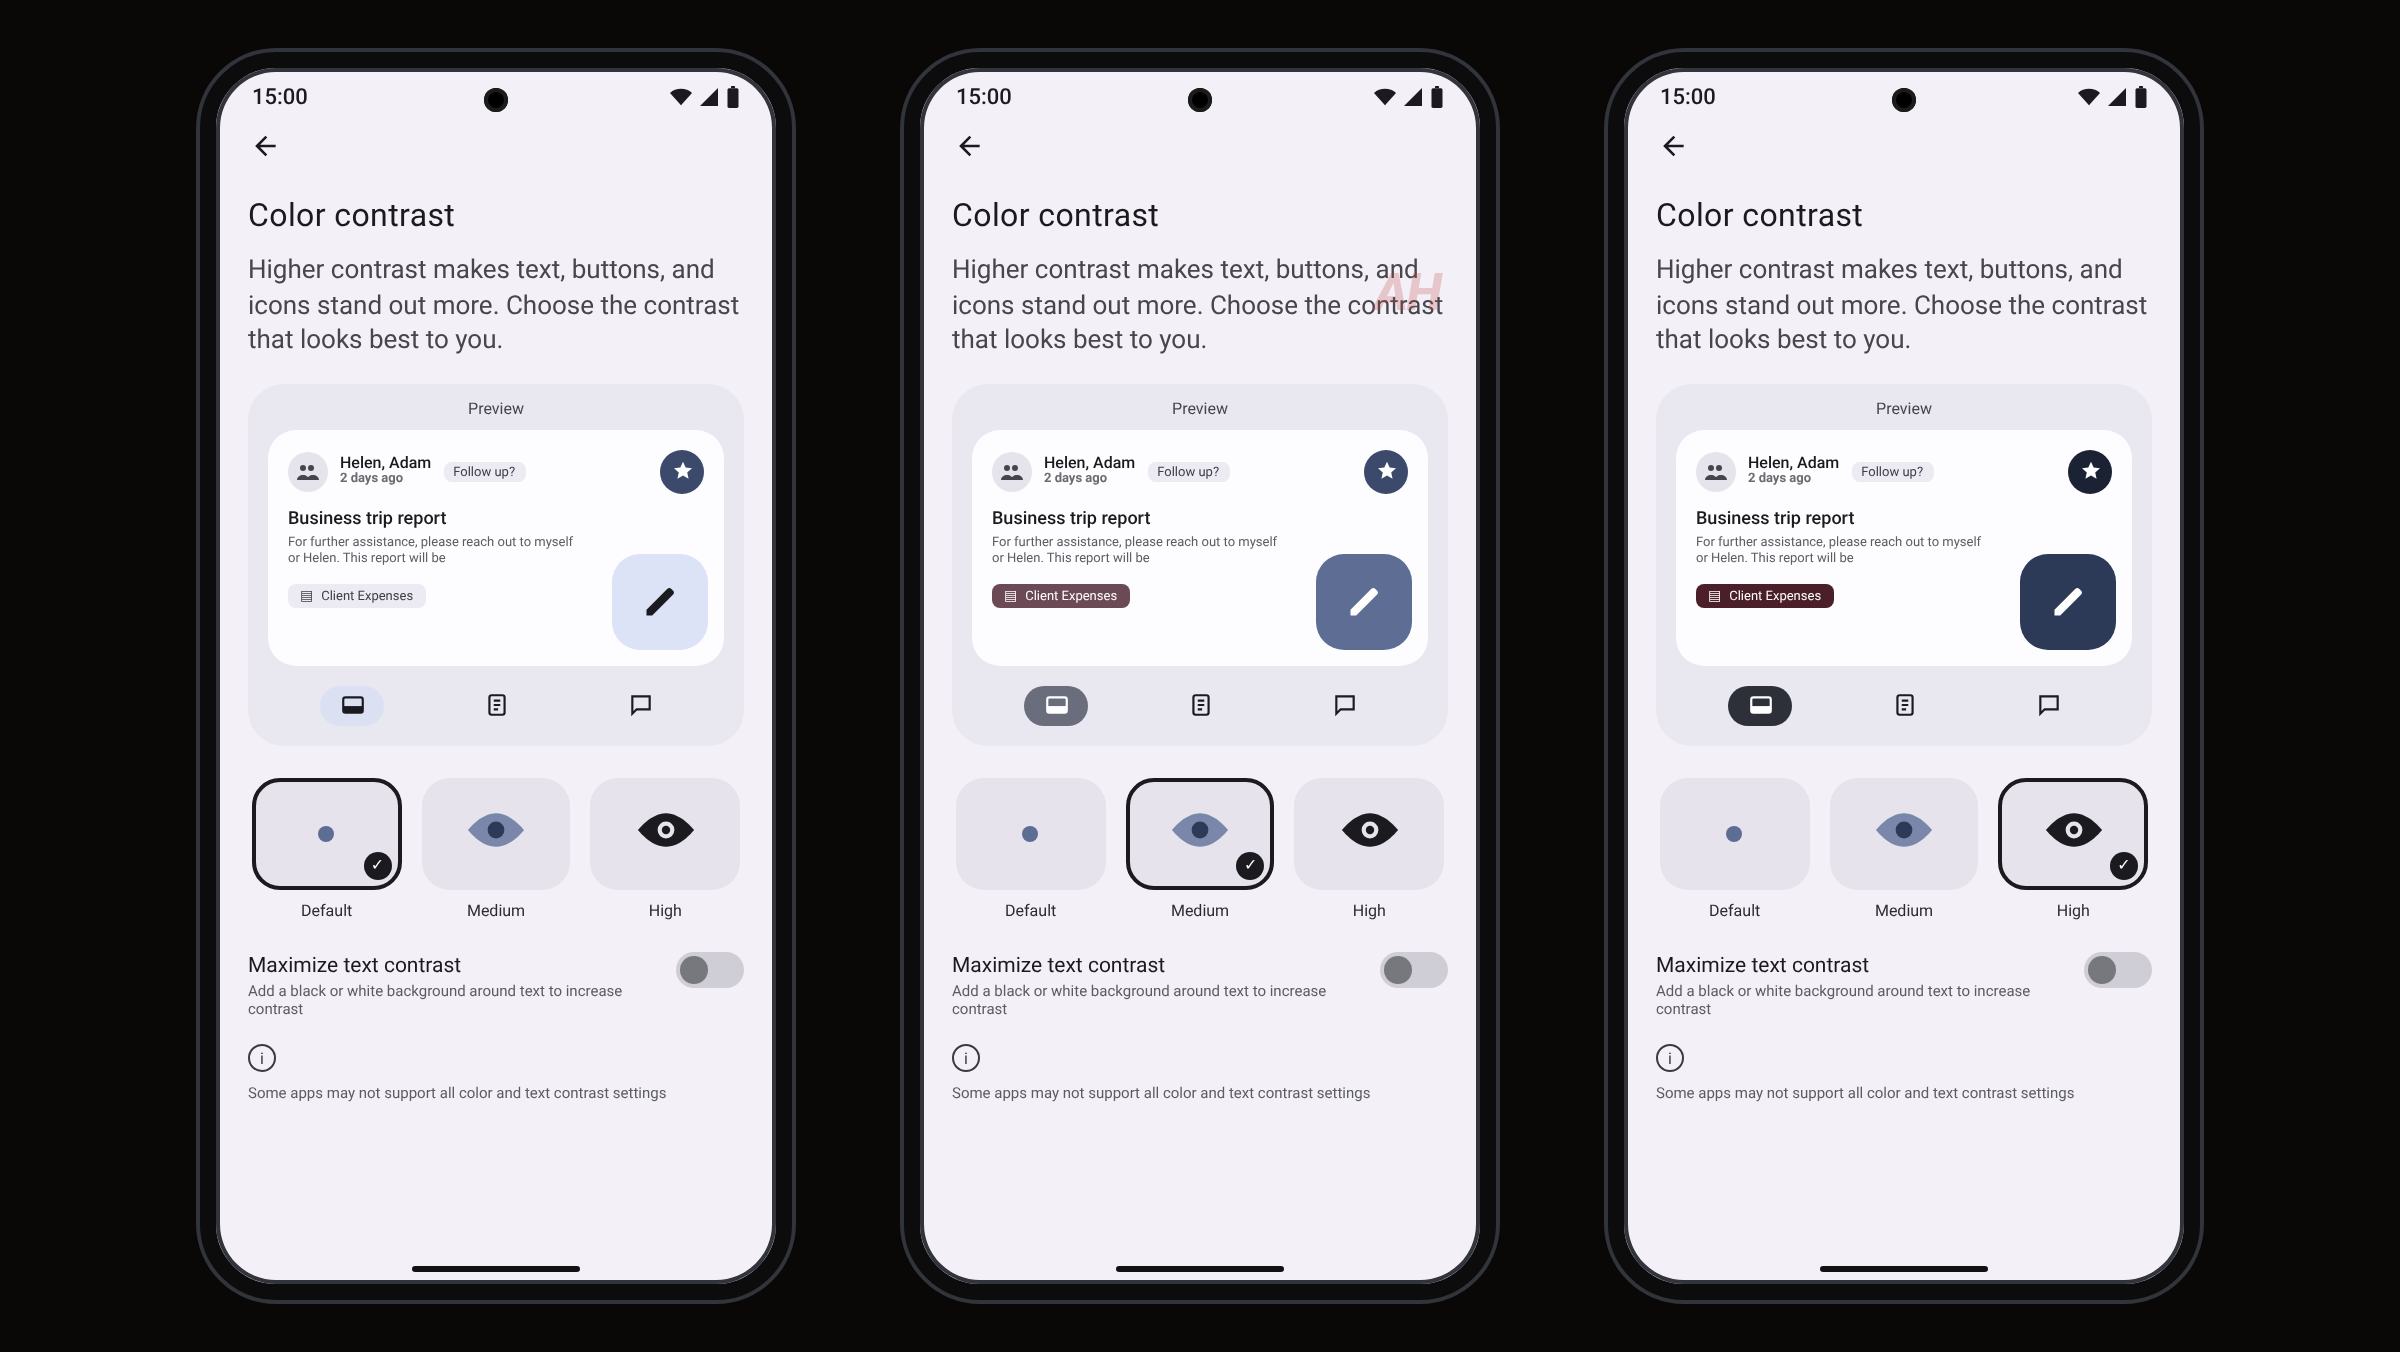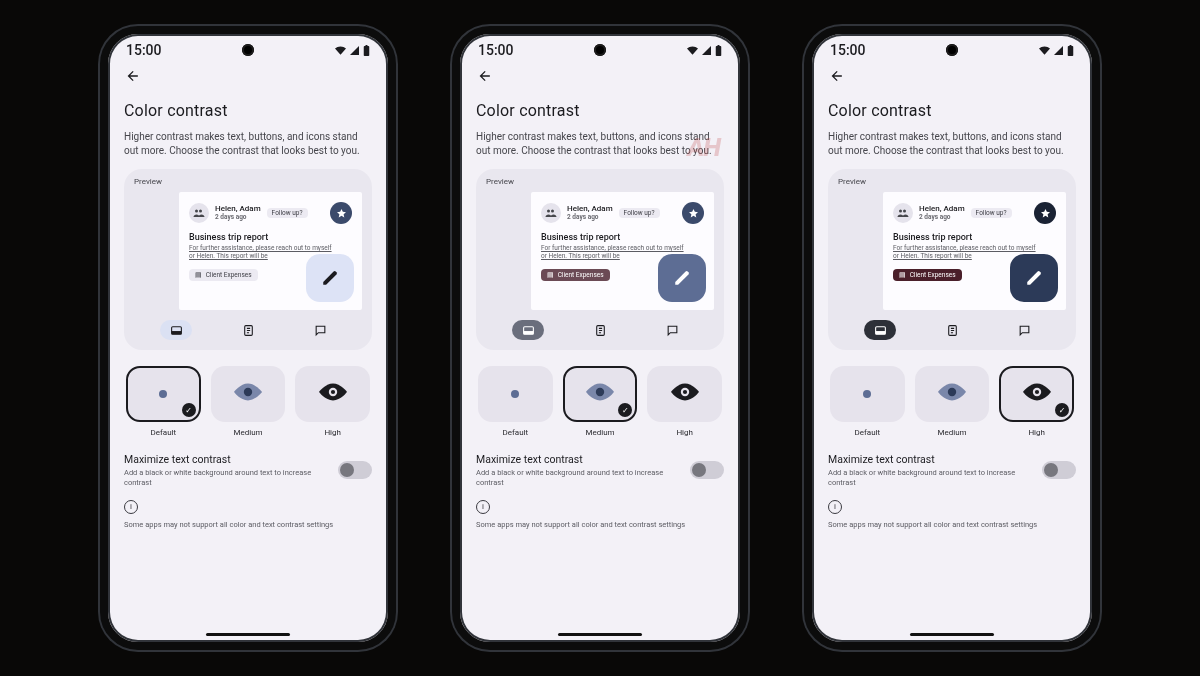--- a/index.html
+++ b/index.html
@@ -36,38 +36,38 @@
     position: absolute;
     bottom: 6px; left: 50%; transform: translateX(-50%);
     width: 84px; height: 3px; border-radius: 3px;
     background: #111;
   }
 
   
   .status {
     display: flex; justify-content: space-between; align-items: center;
     padding: 8px 18px 0;
-    font-size: 14px; font-weight: 500; gap: 24px;
+    font-size: 11px; font-weight: 500; gap: 24px;
   }
   .status .right { display: flex; gap: 4px; align-items: center; }
   .wifi-icon, .cell-icon, .batt-icon { display:inline-block; }
   .wifi-icon svg, .cell-icon svg, .batt-icon svg { display:block; }
 
   
   .screen { padding: 4px 16px 0; }
   .back { font-size: 16px; padding: 6px 0 8px; }
   .title { font-size: 16px; font-weight: 400; margin: 6px 0 10px; letter-spacing:.2px;}
-  .subtitle { font-size: 10px; color:#46464c; line-height:1.35; margin-bottom:12px;}
+  .subtitle { font-size: 13px; color:#46464c; line-height:1.35; margin-bottom:12px;}
 
   
   .preview-wrap { background:#e9e7ef; border-radius:18px; padding:8px 10px 8px; }
-  .preview-label { text-align:left; font-size:8px; color:#46464c; margin-bottom:6px;}
+  .preview-label { text-align:center; font-size:8px; color:#46464c; margin-bottom:6px;}
   .card {
-    background:#fdfcff; border-radius:2px; padding:10px 10px 8px;
-    position:relative; min-height:118px;margin-left:45px;
+    background:#fdfcff; border-radius:14px; padding:10px 10px 8px;
+    position:relative; min-height:118px;
   }
   .row1 { display:flex; align-items:center; gap:6px; }
   .avatar {
     width:20px; height:20px; border-radius:50%;
     background:#e5e3ec; display:flex; align-items:center; justify-content:center;
     font-size:10px; color:#45464b;
   }
   .sender-block { line-height:1.05; }
   .sender { font-size:8px; font-weight:500;}
   .ago { font-size:6.5px; color:#6a6a71;font-weight:bold;}
@@ -75,21 +75,21 @@
     font-size:6.5px; background:#eceaf2; border-radius:4px;
     padding:1px 5px; color:#3d3d44;
   }
   .star {
     margin-left:auto; width:22px; height:22px; border-radius:50%;
     background:#3b4a6b; display:flex; align-items:center; justify-content:center;
     color:#fff; font-size:11px;
   }
   .phone.v-high .star { background:#1a2234; }
   .subject { font-size:9px; font-weight:500; margin:8px 0 2px;}
-  .body { font-size:6.5px; color:#5c5c63; line-height:1.3; max-width:150px;text-decoration:underline;}
+  .body { font-size:6.5px; color:#5c5c63; line-height:1.3; max-width:150px;}
   .attach {
     display:inline-flex; align-items:center; gap:4px;
     font-size:6.5px; border-radius:4px; padding:2px 6px; margin-top:8px;
   }
   .phone.v-default .attach { background:#eceaf2; color:#3d3d44; }
   .phone.v-medium  .attach { background:#6b4a55; color:#fff; }
   .phone.v-high    .attach { background:#4a1f2a; color:#fff; }
   .attach .doc-glyph { font-size:7px; }
 
   .fab {
@@ -124,21 +124,21 @@
     background:#1b1b1f; color:#fff; font-size:8px;
     display:none; align-items:center; justify-content:center;
   }
   .opt.sel .tile .check { display:flex; }
   .opt .lbl { font-size:8px; color:#2b2b30; }
 
   .eye-default { width:8px; height:8px; border-radius:50%; background:#5d6d94; }
   .eye-medium svg, .eye-high svg { width:28px; height:18px; }
 
   
-  .maxrow { display:flex; align-items:center; margin:16px 0 4px; gap:14px;}
+  .maxrow { display:flex; align-items:flex-start; margin:16px 0 4px; gap:14px;}
   .maxrow .txt { flex:1; }
   .maxrow .h { font-size:10.5px; }
   .maxrow .d { font-size:7.5px; color:#5c5c63; line-height:1.3; margin-top:2px;}
   .switch {
     width:34px; height:18px; border-radius:10px; background:#cfcdd6;
     position:relative;
   }
   .switch .knob {
     position:absolute; left:2px; top:2px;
     width:14px; height:14px; border-radius:50%; background:#77777e;

